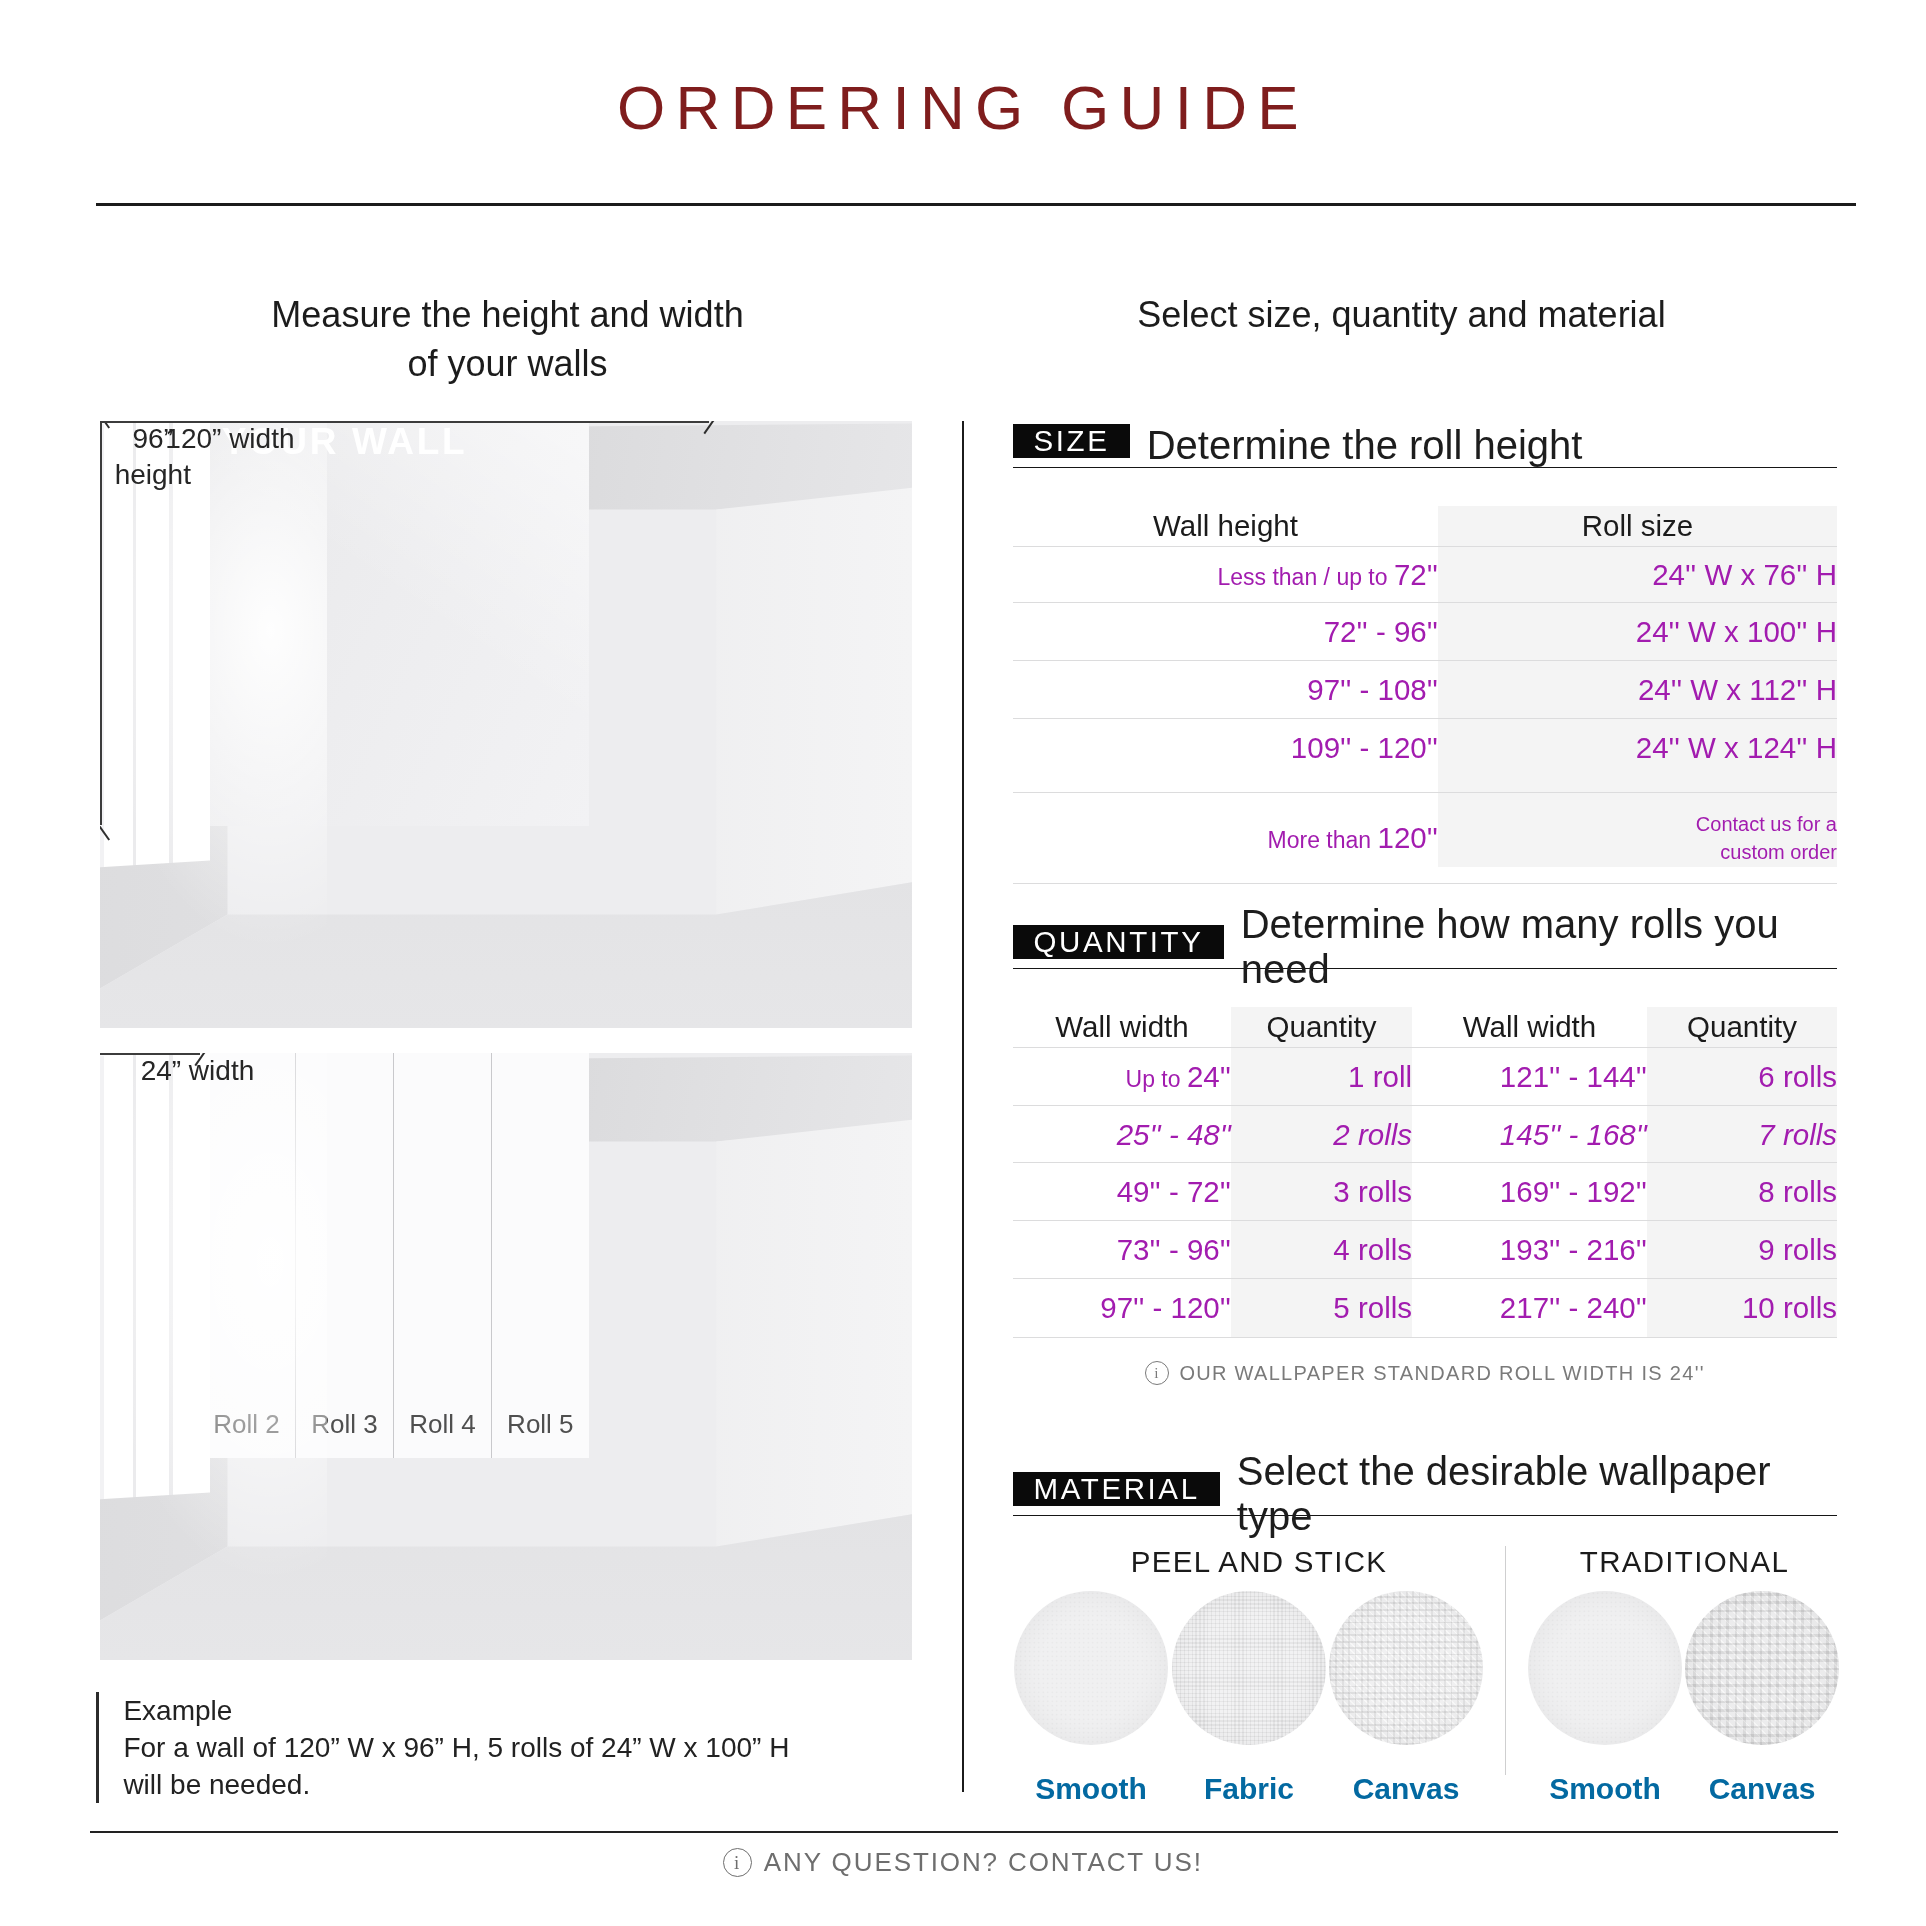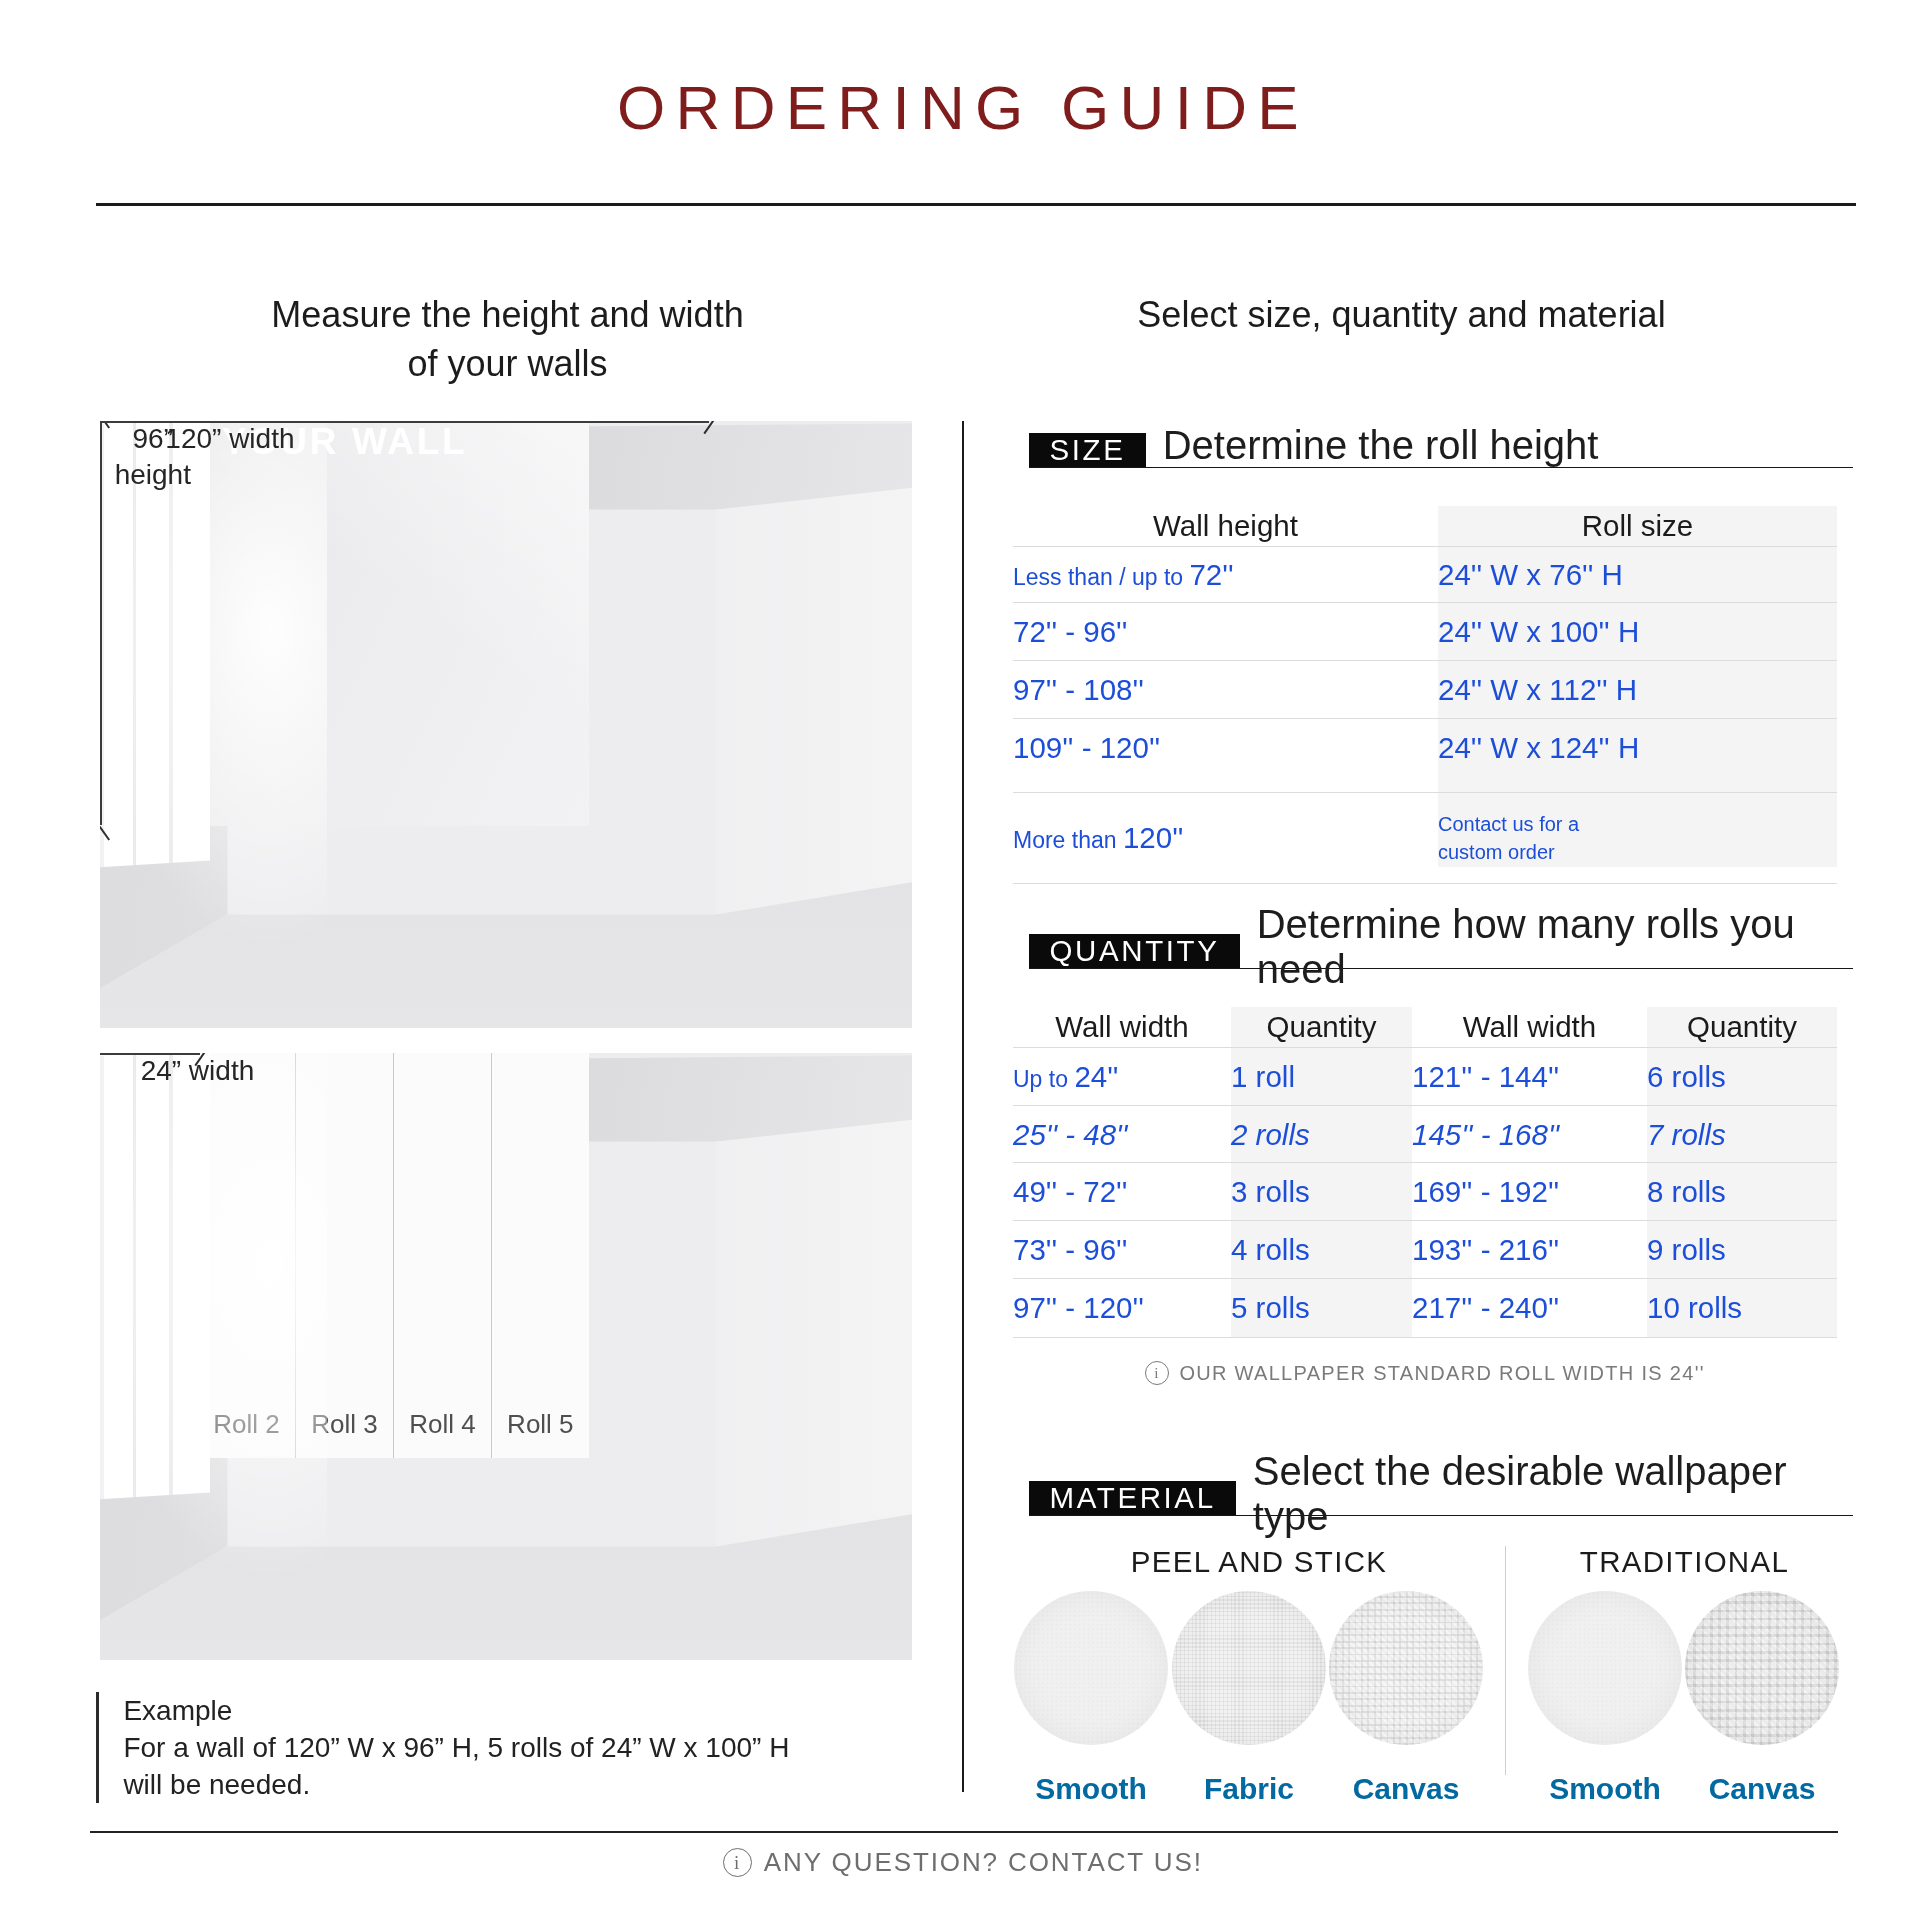--- a/index.html
+++ b/index.html
@@ -63,31 +63,31 @@
   .strip{flex:1;background:#fbfbfc;border-right:1.3px solid #c9c9cc;position:relative;}
   .strip:last-child{border-right:none;}
   .strip-label{position:absolute;bottom:4.5%;width:100%;text-align:center;font-size:26px;color:#4f4f4f;}
 
   
   .example{top:1692px;left:96px;width:854px;border-left:3.2px solid #2b2b2b;padding-left:24.4px;
            font-size:28px;line-height:37px;color:#222222;}
 
   
   .section-head{left:1013px;width:824px;height:43px;border-bottom:1.9px solid #161616;
-                display:flex;align-items:flex-end;margin-left:16px;}
+                display:flex;align-items:flex-start;}
   .badge{background:#0a0a0a;color:#ffffff;display:flex;align-items:center;
          padding:0 20.5px;font-size:29.5px;font-weight:500;letter-spacing:2.6px;}
   .subtitle{align-self:center;margin-left:16.7px;font-size:40px;color:#1d1d1d;}
 
   .tbl{left:1013px;width:824px;}
   .shade{position:absolute;top:0;height:100%;background:#f4f4f4;}
   .trow{position:absolute;left:0;width:100%;display:flex;align-items:center;}
   .sep{border-top:1.3px solid #dcdcdd;}
   .hcell{font-size:29.5px;font-weight:500;color:#1b1b1b;text-align:center;}
-  .cell{font-size:29.5px;color:#1d4ed8;text-align:left;}
+  .cell{font-size:29.5px;color:#a21caf;text-align:right;}
   .cell .sm{font-size:23px;}
   .two-line{font-size:20px;line-height:28px;}
 
   
   .size-c1{width:425px;} .size-c2{width:399px;}
   
   .q-c1{width:218px;} .q-c2{width:181px;} .q-c3{width:235px;} .q-c4{width:190px;}
 
   .note{left:1013px;top:1361px;width:824px;text-align:center;font-size:20px;letter-spacing:1.3px;
         color:#7a7a7a;display:flex;justify-content:center;align-items:center;gap:10.3px;}

